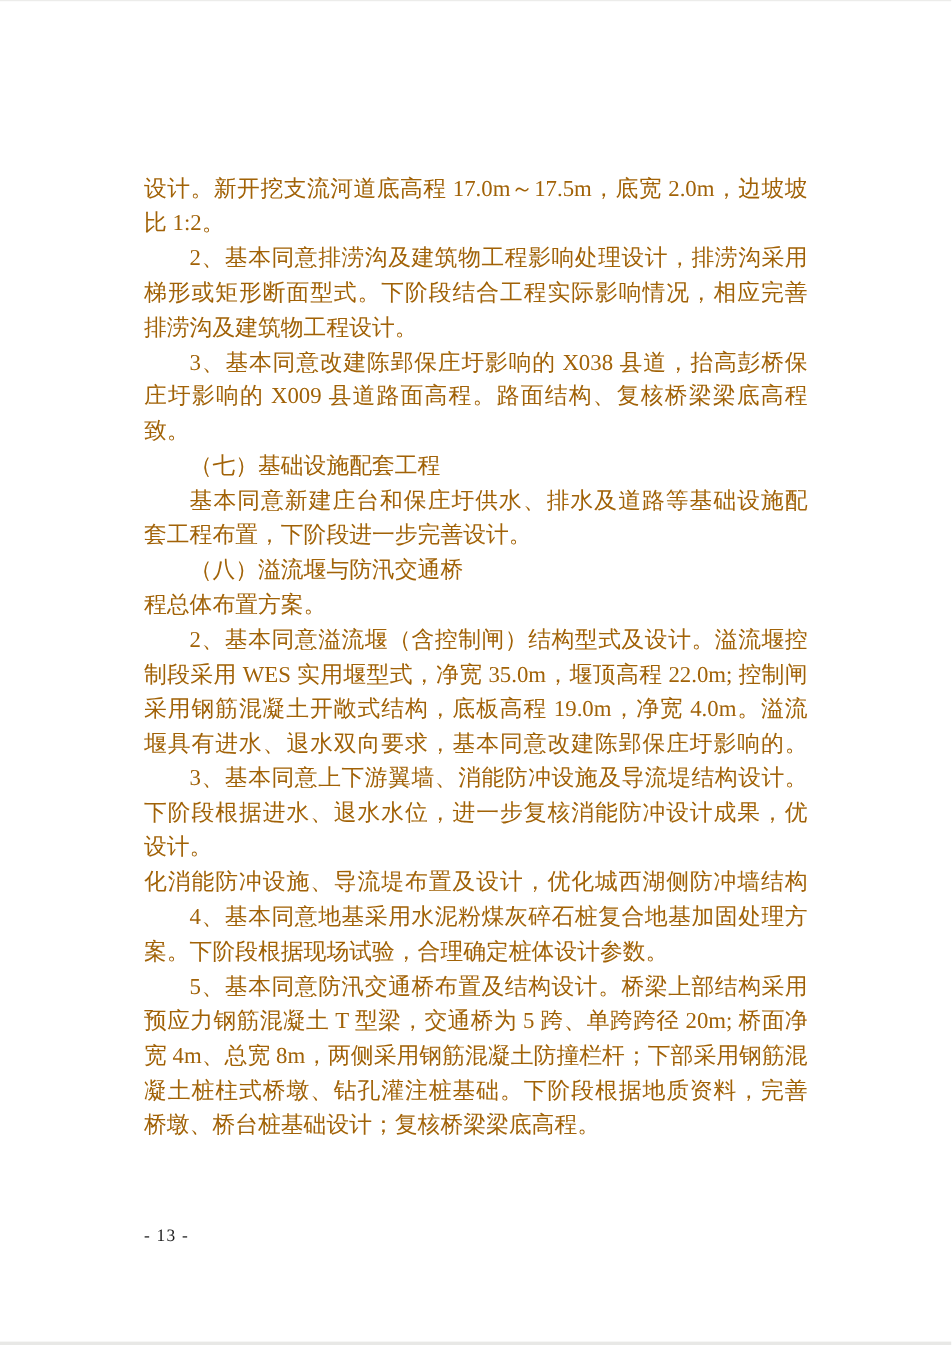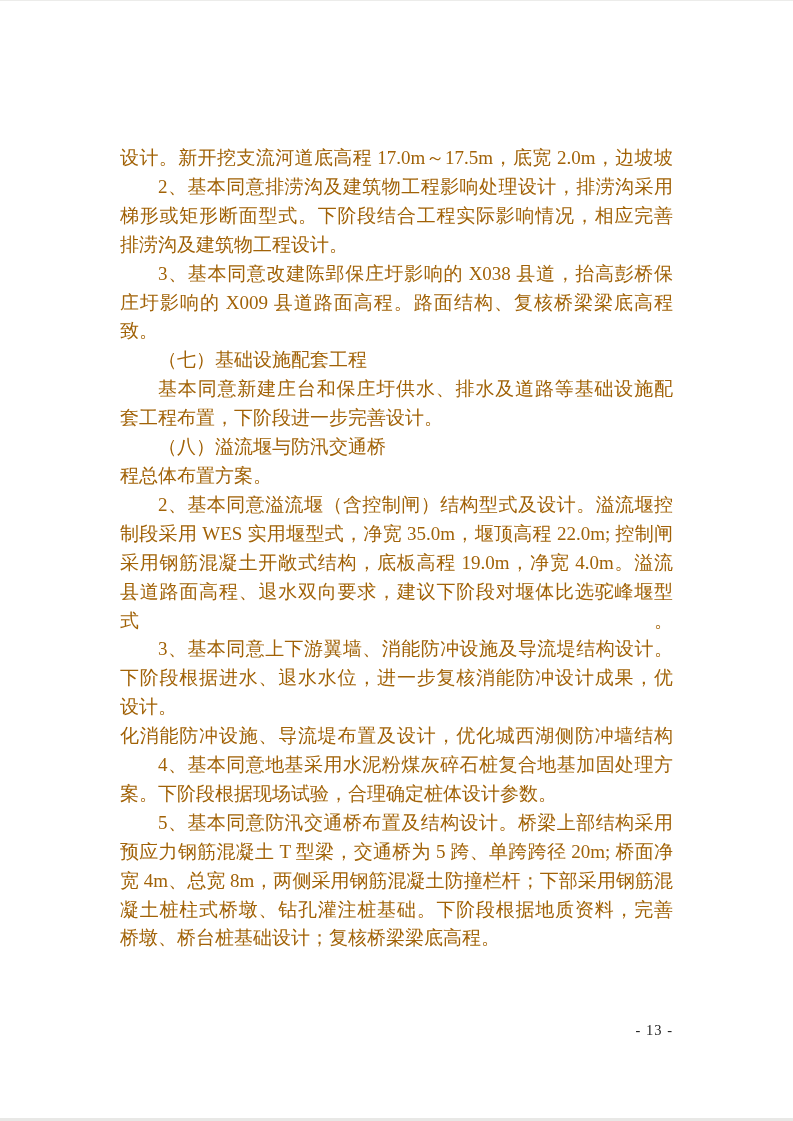--- a/index.html
+++ b/index.html
@@ -47,49 +47,50 @@
     text-align-last: justify;
   }
   .line.indent {
     text-indent: 2em;
   }
   .page-number {
     position: absolute;
     left: 120px;
     top: 1022px;
     width: 553px;
-    text-align: right;
+    text-align: left;
     font-size: 14.5px;
     letter-spacing: 1px;
     color: #1c1c1c;
   }
 </style>
 </head>
 <body>
 
 <div class="page">
   <div class="scan-edge-top"></div>
 
   <main class="doc-body">
     <div class="line fill">设计。新开挖支流河道底高程 17.0m～17.5m，底宽 2.0m，边坡坡</div>
+    <div class="line">比 1:2。</div>
     <div class="line indent fill">2、基本同意排涝沟及建筑物工程影响处理设计，排涝沟采用</div>
     <div class="line fill">梯形或矩形断面型式。下阶段结合工程实际影响情况，相应完善</div>
     <div class="line">排涝沟及建筑物工程设计。</div>
     <div class="line indent fill">3、基本同意改建陈郢保庄圩影响的 X038 县道，抬高彭桥保</div>
     <div class="line fill">庄圩影响的 X009 县道路面高程。路面结构、复核桥梁梁底高程</div>
     <div class="line">致。</div>
     <div class="line indent">（七）基础设施配套工程</div>
     <div class="line indent fill">基本同意新建庄台和保庄圩供水、排水及道路等基础设施配</div>
     <div class="line">套工程布置，下阶段进一步完善设计。</div>
     <div class="line indent">（八）溢流堰与防汛交通桥</div>
     <div class="line">程总体布置方案。</div>
     <div class="line indent fill">2、基本同意溢流堰（含控制闸）结构型式及设计。溢流堰控</div>
     <div class="line fill">制段采用 WES 实用堰型式，净宽 35.0m，堰顶高程 22.0m; 控制闸</div>
     <div class="line fill">采用钢筋混凝土开敞式结构，底板高程 19.0m，净宽 4.0m。溢流</div>
-    <div class="line fill">县道路面高程、退水双向要求，建议下阶段对堰体比选驼峰堰型式。</div>
+    <div class="line fill">堰具有进水、退水双向要求，基本同意改建陈郢保庄圩影响的。</div>
     <div class="line indent fill">3、基本同意上下游翼墙、消能防冲设施及导流堤结构设计。</div>
     <div class="line fill">下阶段根据进水、退水水位，进一步复核消能防冲设计成果，优</div>
     <div class="line">设计。</div>
     <div class="line fill">化消能防冲设施、导流堤布置及设计，优化城西湖侧防冲墙结构</div>
     <div class="line indent fill">4、基本同意地基采用水泥粉煤灰碎石桩复合地基加固处理方</div>
     <div class="line">案。下阶段根据现场试验，合理确定桩体设计参数。</div>
     <div class="line indent fill">5、基本同意防汛交通桥布置及结构设计。桥梁上部结构采用</div>
     <div class="line fill">预应力钢筋混凝土 T 型梁，交通桥为 5 跨、单跨跨径 20m; 桥面净</div>
     <div class="line fill">宽 4m、总宽 8m，两侧采用钢筋混凝土防撞栏杆；下部采用钢筋混</div>
     <div class="line fill">凝土桩柱式桥墩、钻孔灌注桩基础。下阶段根据地质资料，完善</div>

